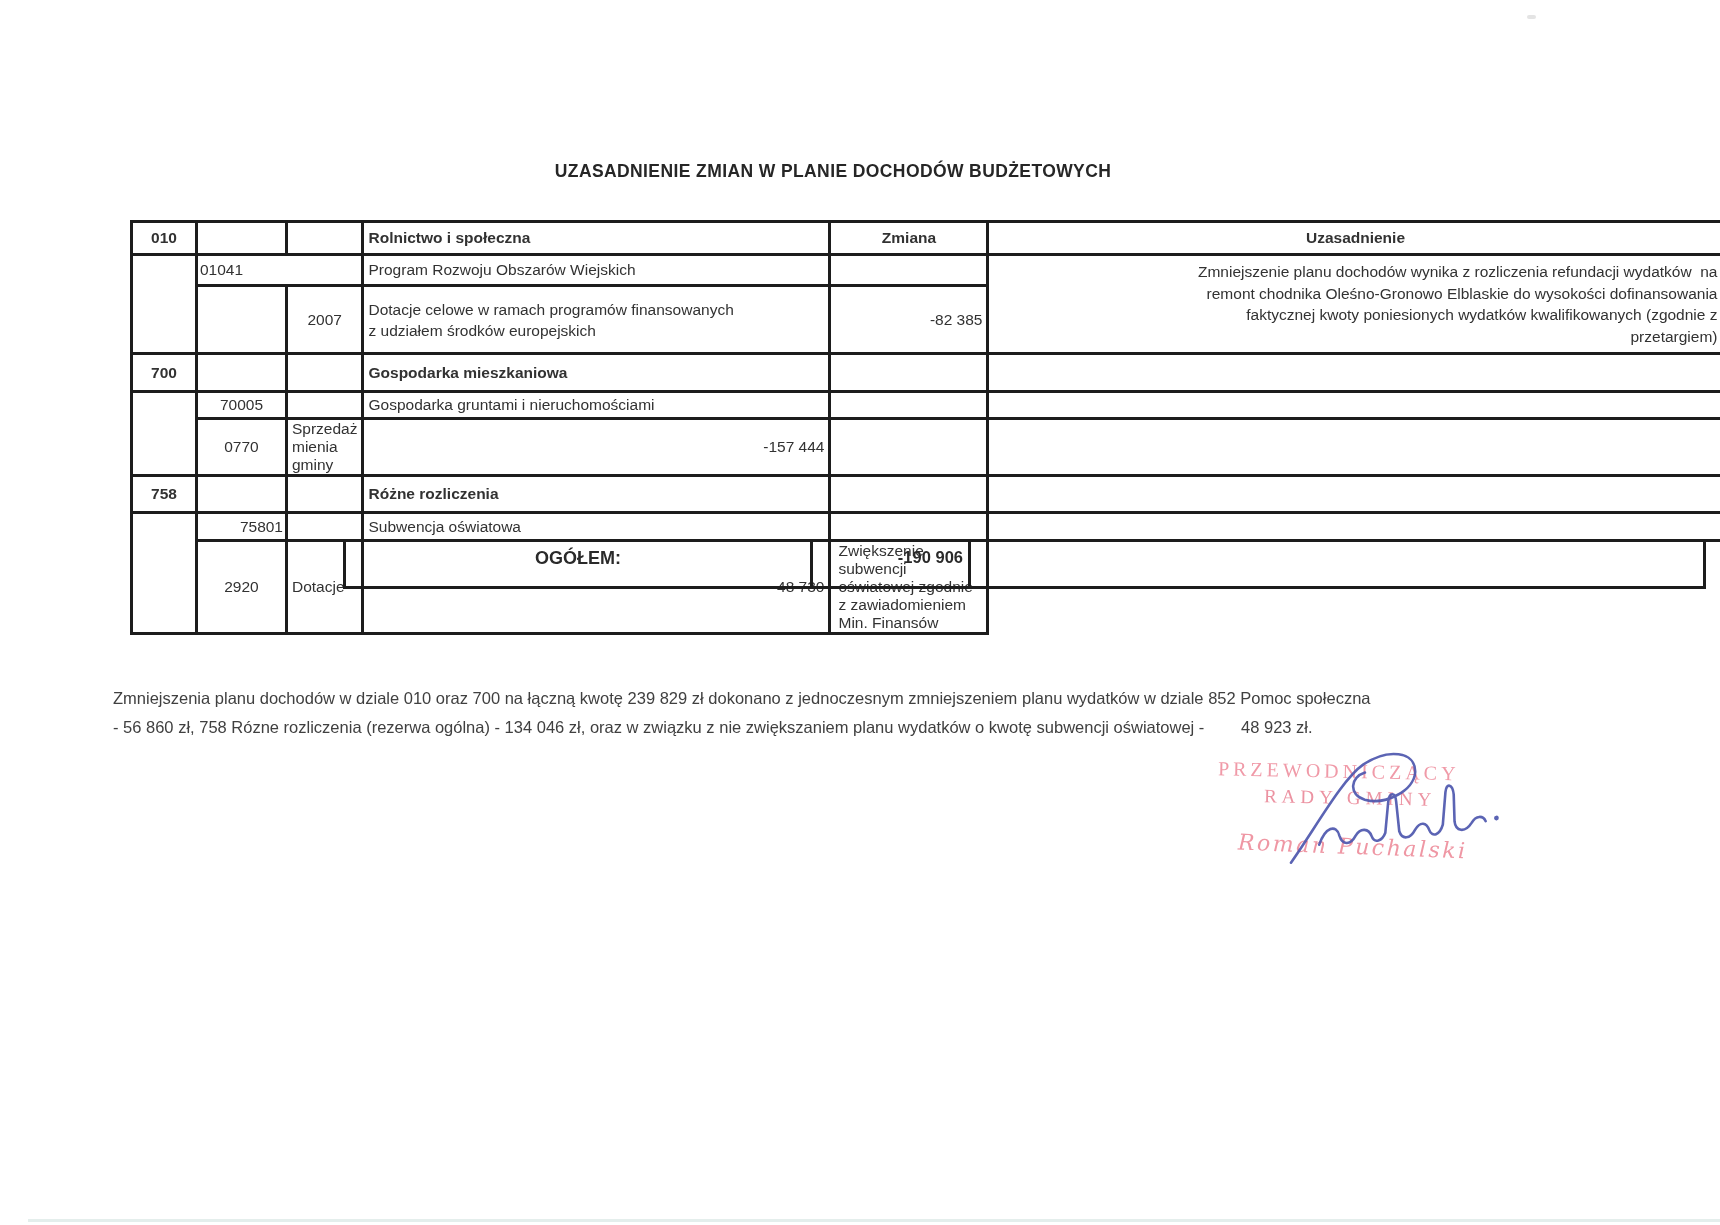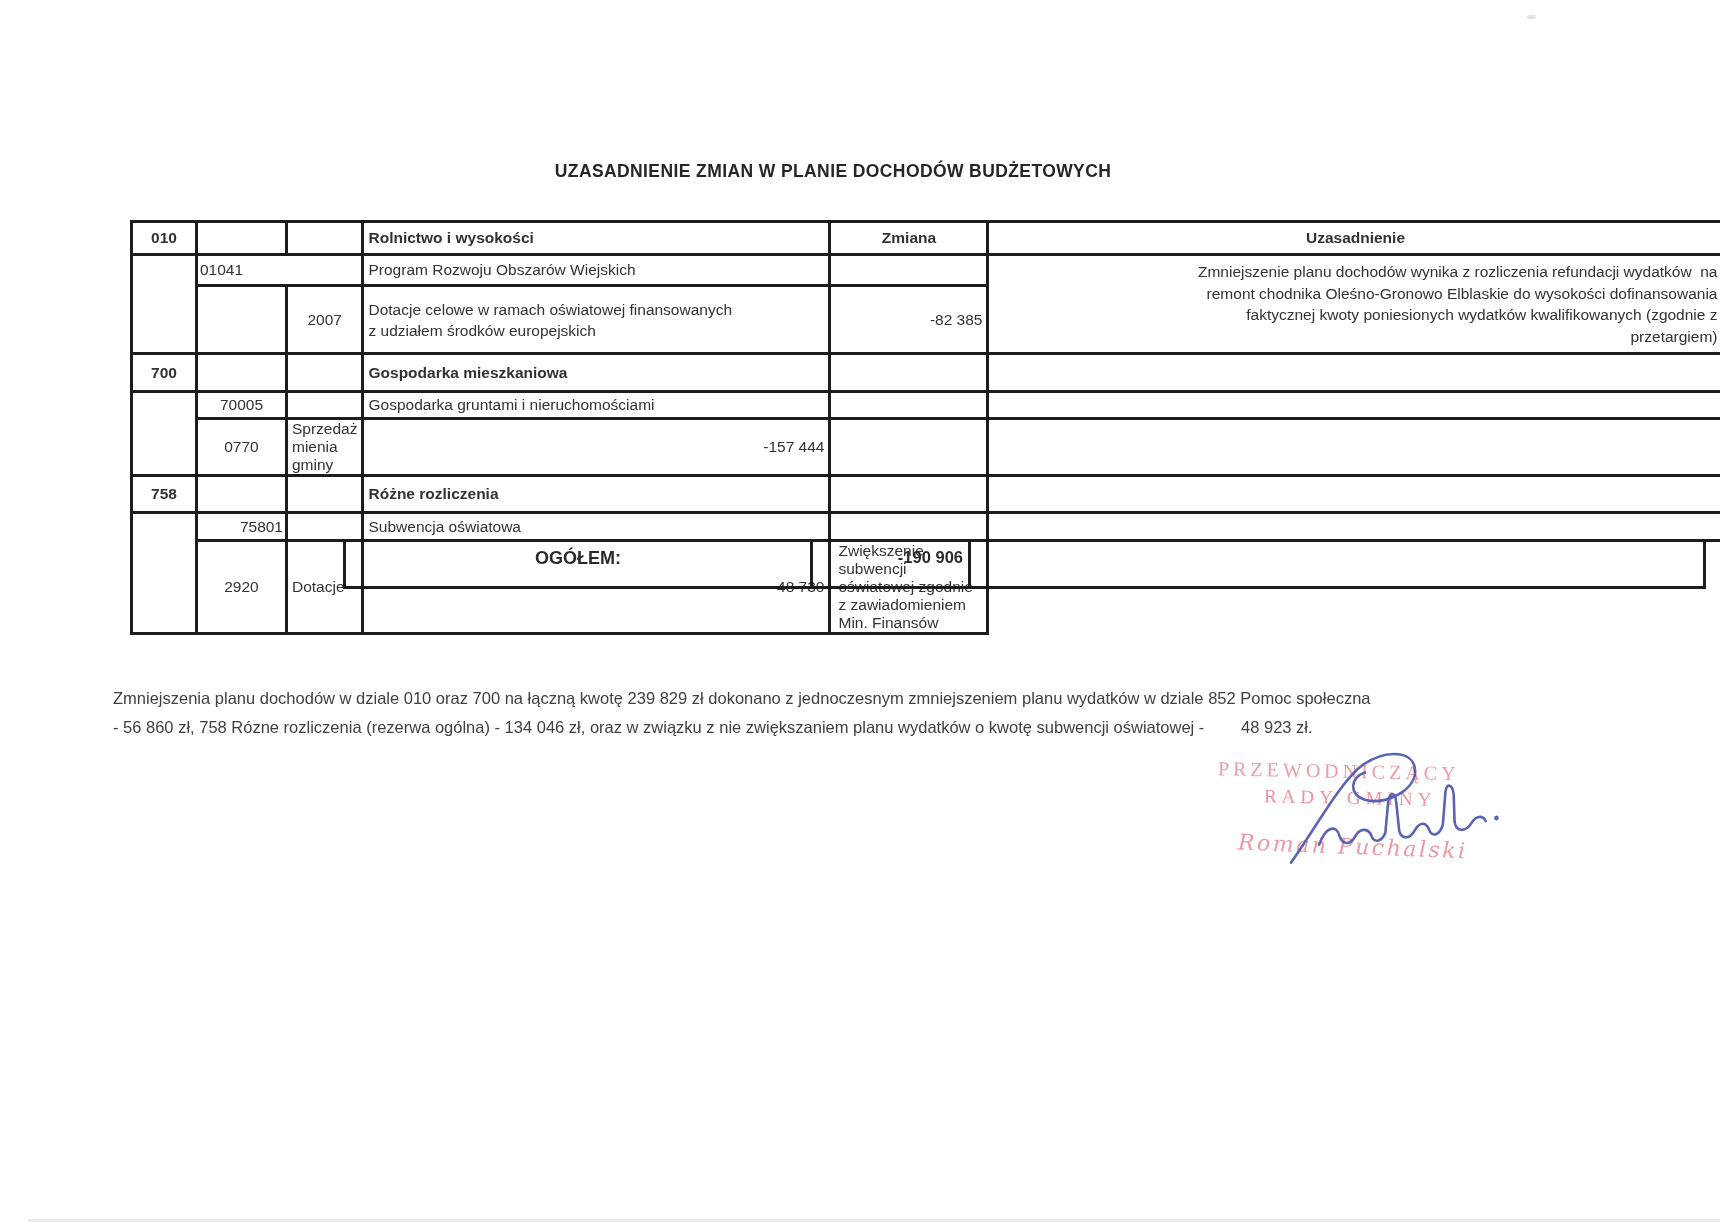--- a/index.html
+++ b/index.html
@@ -82,40 +82,40 @@
       <col style="width:467px">
         <col style="width:158px">
         <col style="width:735px">
     </colgroup>
 
     <tbody>
         <tr style="height:33px">
       <td class="b c">010</td>
       <td></td>
       <td></td>
-      <td class="b">Rolnictwo i wysokości</td>
+      <td class="b">Rolnictwo i społeczna</td>
       <td class="b c">Zmiana</td>
       <td class="b c">Uzasadnienie</td>
     </tr>
 
     <tr style="height:31px">
       <td rowspan="2"></td>
       <td colspan="2" style="padding-left:2px">01041</td>
       <td>Program Rozwoju Obszarów Wiejskich</td>
       <td></td>
       <td rowspan="2" class="just">Zmniejszenie planu dochodów wynika z rozliczenia refundacji wydatków  na
 remont chodnika Oleśno-Gronowo Elblaskie do wysokości dofinansowania
 faktycznej kwoty poniesionych wydatków kwalifikowanych (zgodnie z
 przetargiem)</td>
     </tr>
 
     <tr style="height:68px">
       <td></td>
       <td class="c">2007</td>
-      <td class="name2">Dotacje celowe w ramach oświatowej finansowanych
+      <td class="name2">Dotacje celowe w ramach programów finansowanych
 z udziałem środków europejskich</td>
       <td class="num">-82 385</td>
     </tr>
 
     <tr style="height:38px">
       <td class="b c">700</td>
       <td></td>
       <td></td>
       <td class="b">Gospodarka mieszkaniowa</td>
       <td></td>

